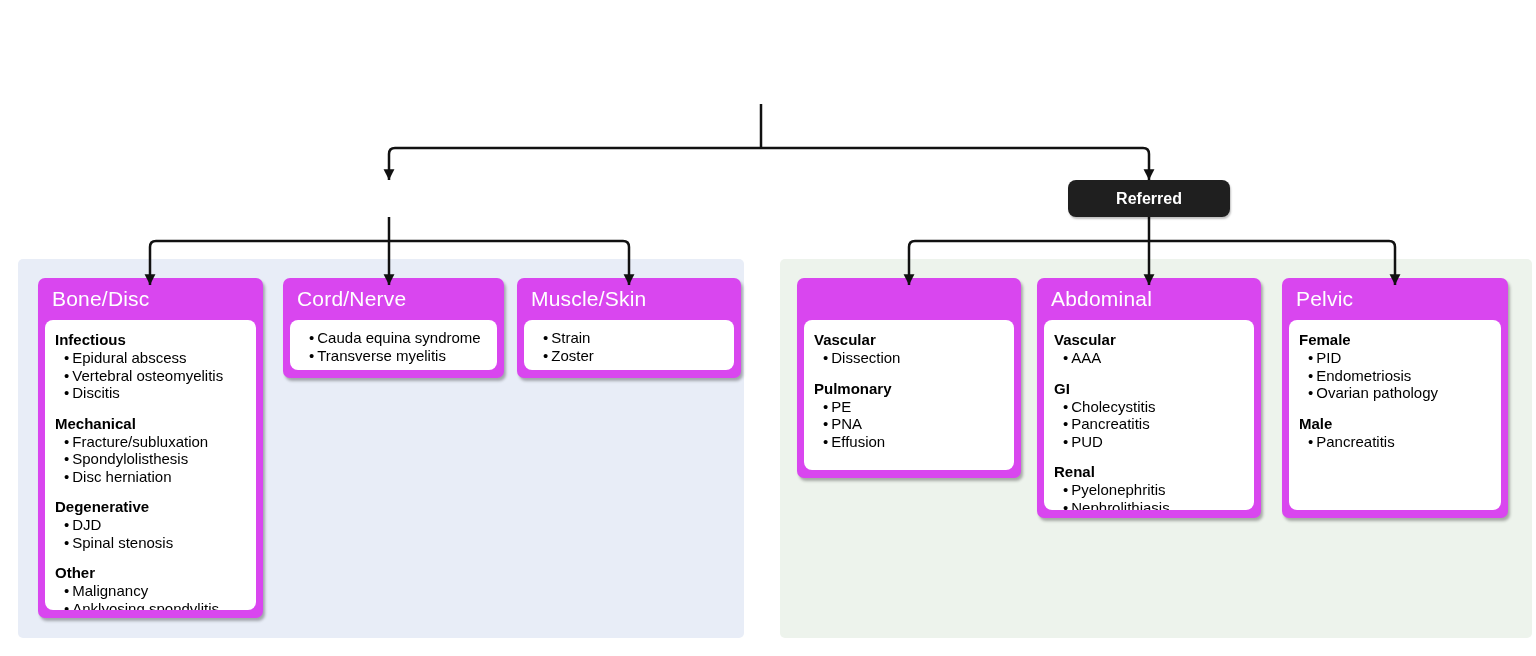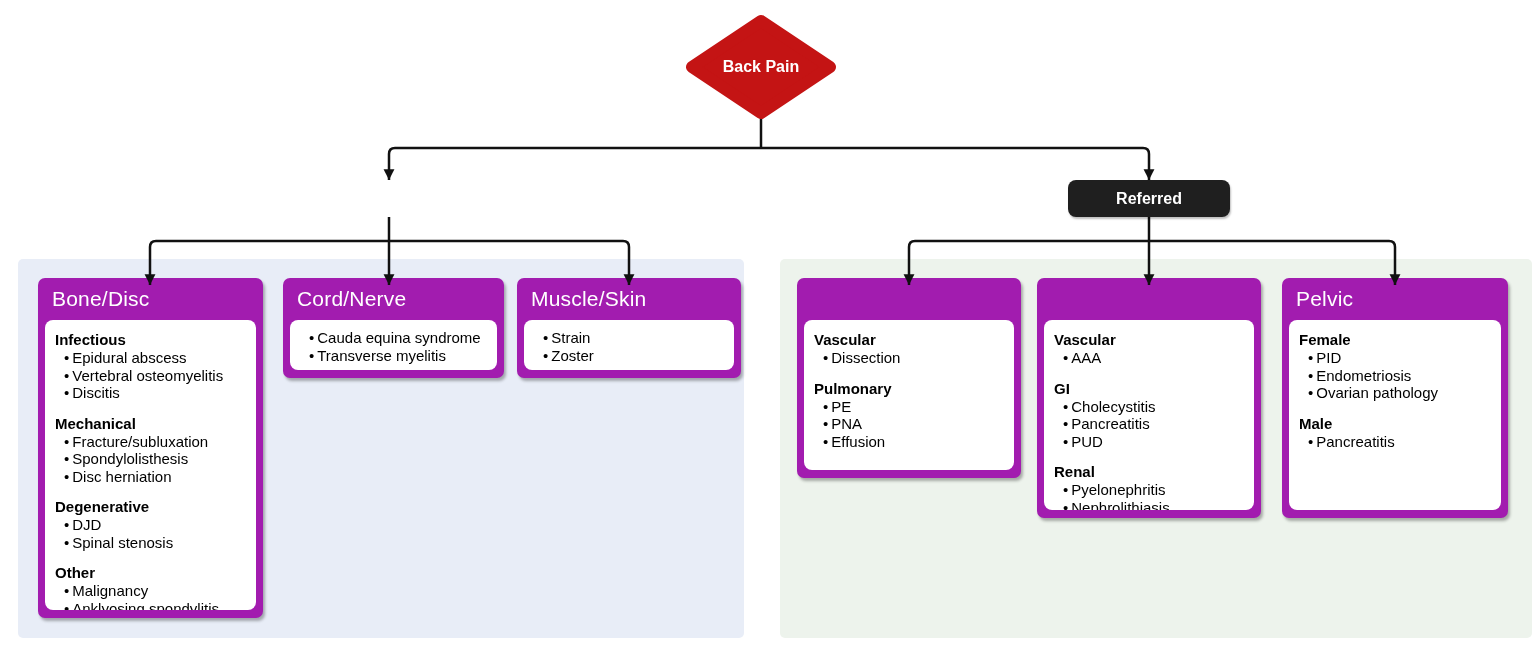--- a/index.html
+++ b/index.html
@@ -5,21 +5,21 @@
   html,body { margin:0; padding:0; background:#ffffff; }
   .stage {
     position:relative; width:1536px; height:656px; background:#ffffff;
     font-family:"Liberation Sans", sans-serif; overflow:hidden;
   }
   .panel { position:absolute; top:259px; height:379px; border-radius:5px; }
   .panel-left  { left:18px;  width:726px; background:#e8edf7; }
   .panel-right { left:780px; width:752px; background:#edf3ec; }
 
   .card {
-    position:absolute; background:#a21caf; border-radius:7px;
+    position:absolute; background:#d946ef; border-radius:7px;
     box-shadow:2px 3px 3px rgba(0,0,0,0.30);
   }
   .card-header {
     height:42px; display:flex; align-items:center; padding:0 14px;
     color:#ffffff; font-size:21px; font-weight:400; letter-spacing:0.2px;
     white-space:nowrap; overflow:hidden;
   }
   .card-body {
     position:absolute; left:7px; right:7px; top:42px; bottom:8px;
     background:#ffffff; border-radius:8px; color:#000;
@@ -150,20 +150,21 @@
           <span>PNA</span>
         </div>
         <div class="bullet">
           <span class="dot">•</span>
           <span>Effusion</span>
         </div>
       </div>
   </div>
 
   <div class="card" style="left:1037px;top:278px;width:224px;height:240px">
+    <div class="card-header">Abdominal</div>
     <div class="card-body">
         <div class="sec-heading">Vascular</div>
         <div class="bullet">
           <span class="dot">•</span>
           <span>AAA</span>
         </div>
         <div class="sec-heading">GI</div>
         <div class="bullet">
           <span class="dot">•</span>
           <span>Cholecystitis</span>
@@ -226,22 +227,16 @@
       <path d="M389,217 L389,285" marker-end="url(#arw)"></path>
       <path d="M389,241 L156,241 Q150,241 150,247 L150,285" marker-end="url(#arw)"></path>
       <path d="M389,241 L623,241 Q629,241 629,247 L629,285" marker-end="url(#arw)"></path>
 
       <path d="M1149,217 L1149,285" marker-end="url(#arw)"></path>
       <path d="M1149,241 L915,241 Q909,241 909,247 L909,285" marker-end="url(#arw)"></path>
       <path d="M1149,241 L1389,241 Q1395,241 1395,247 L1395,285" marker-end="url(#arw)"></path>
     </g>
   </svg>
 
-  <div class="diamond-wrap">
-    <svg width="160" height="110" viewBox="0 0 160 110">
-      <polygon points="80,9 149,55 80,101 11,55" fill="#c41414" stroke="#c41414" stroke-width="12" stroke-linejoin="round"></polygon>
-    </svg>
-    <span class="diamond-label">Back Pain</span>
-  </div>
 
   <div class="branch-btn" style="left:1068px;top:180px">Referred</div>
 
 </div>
 
 </body></html>

